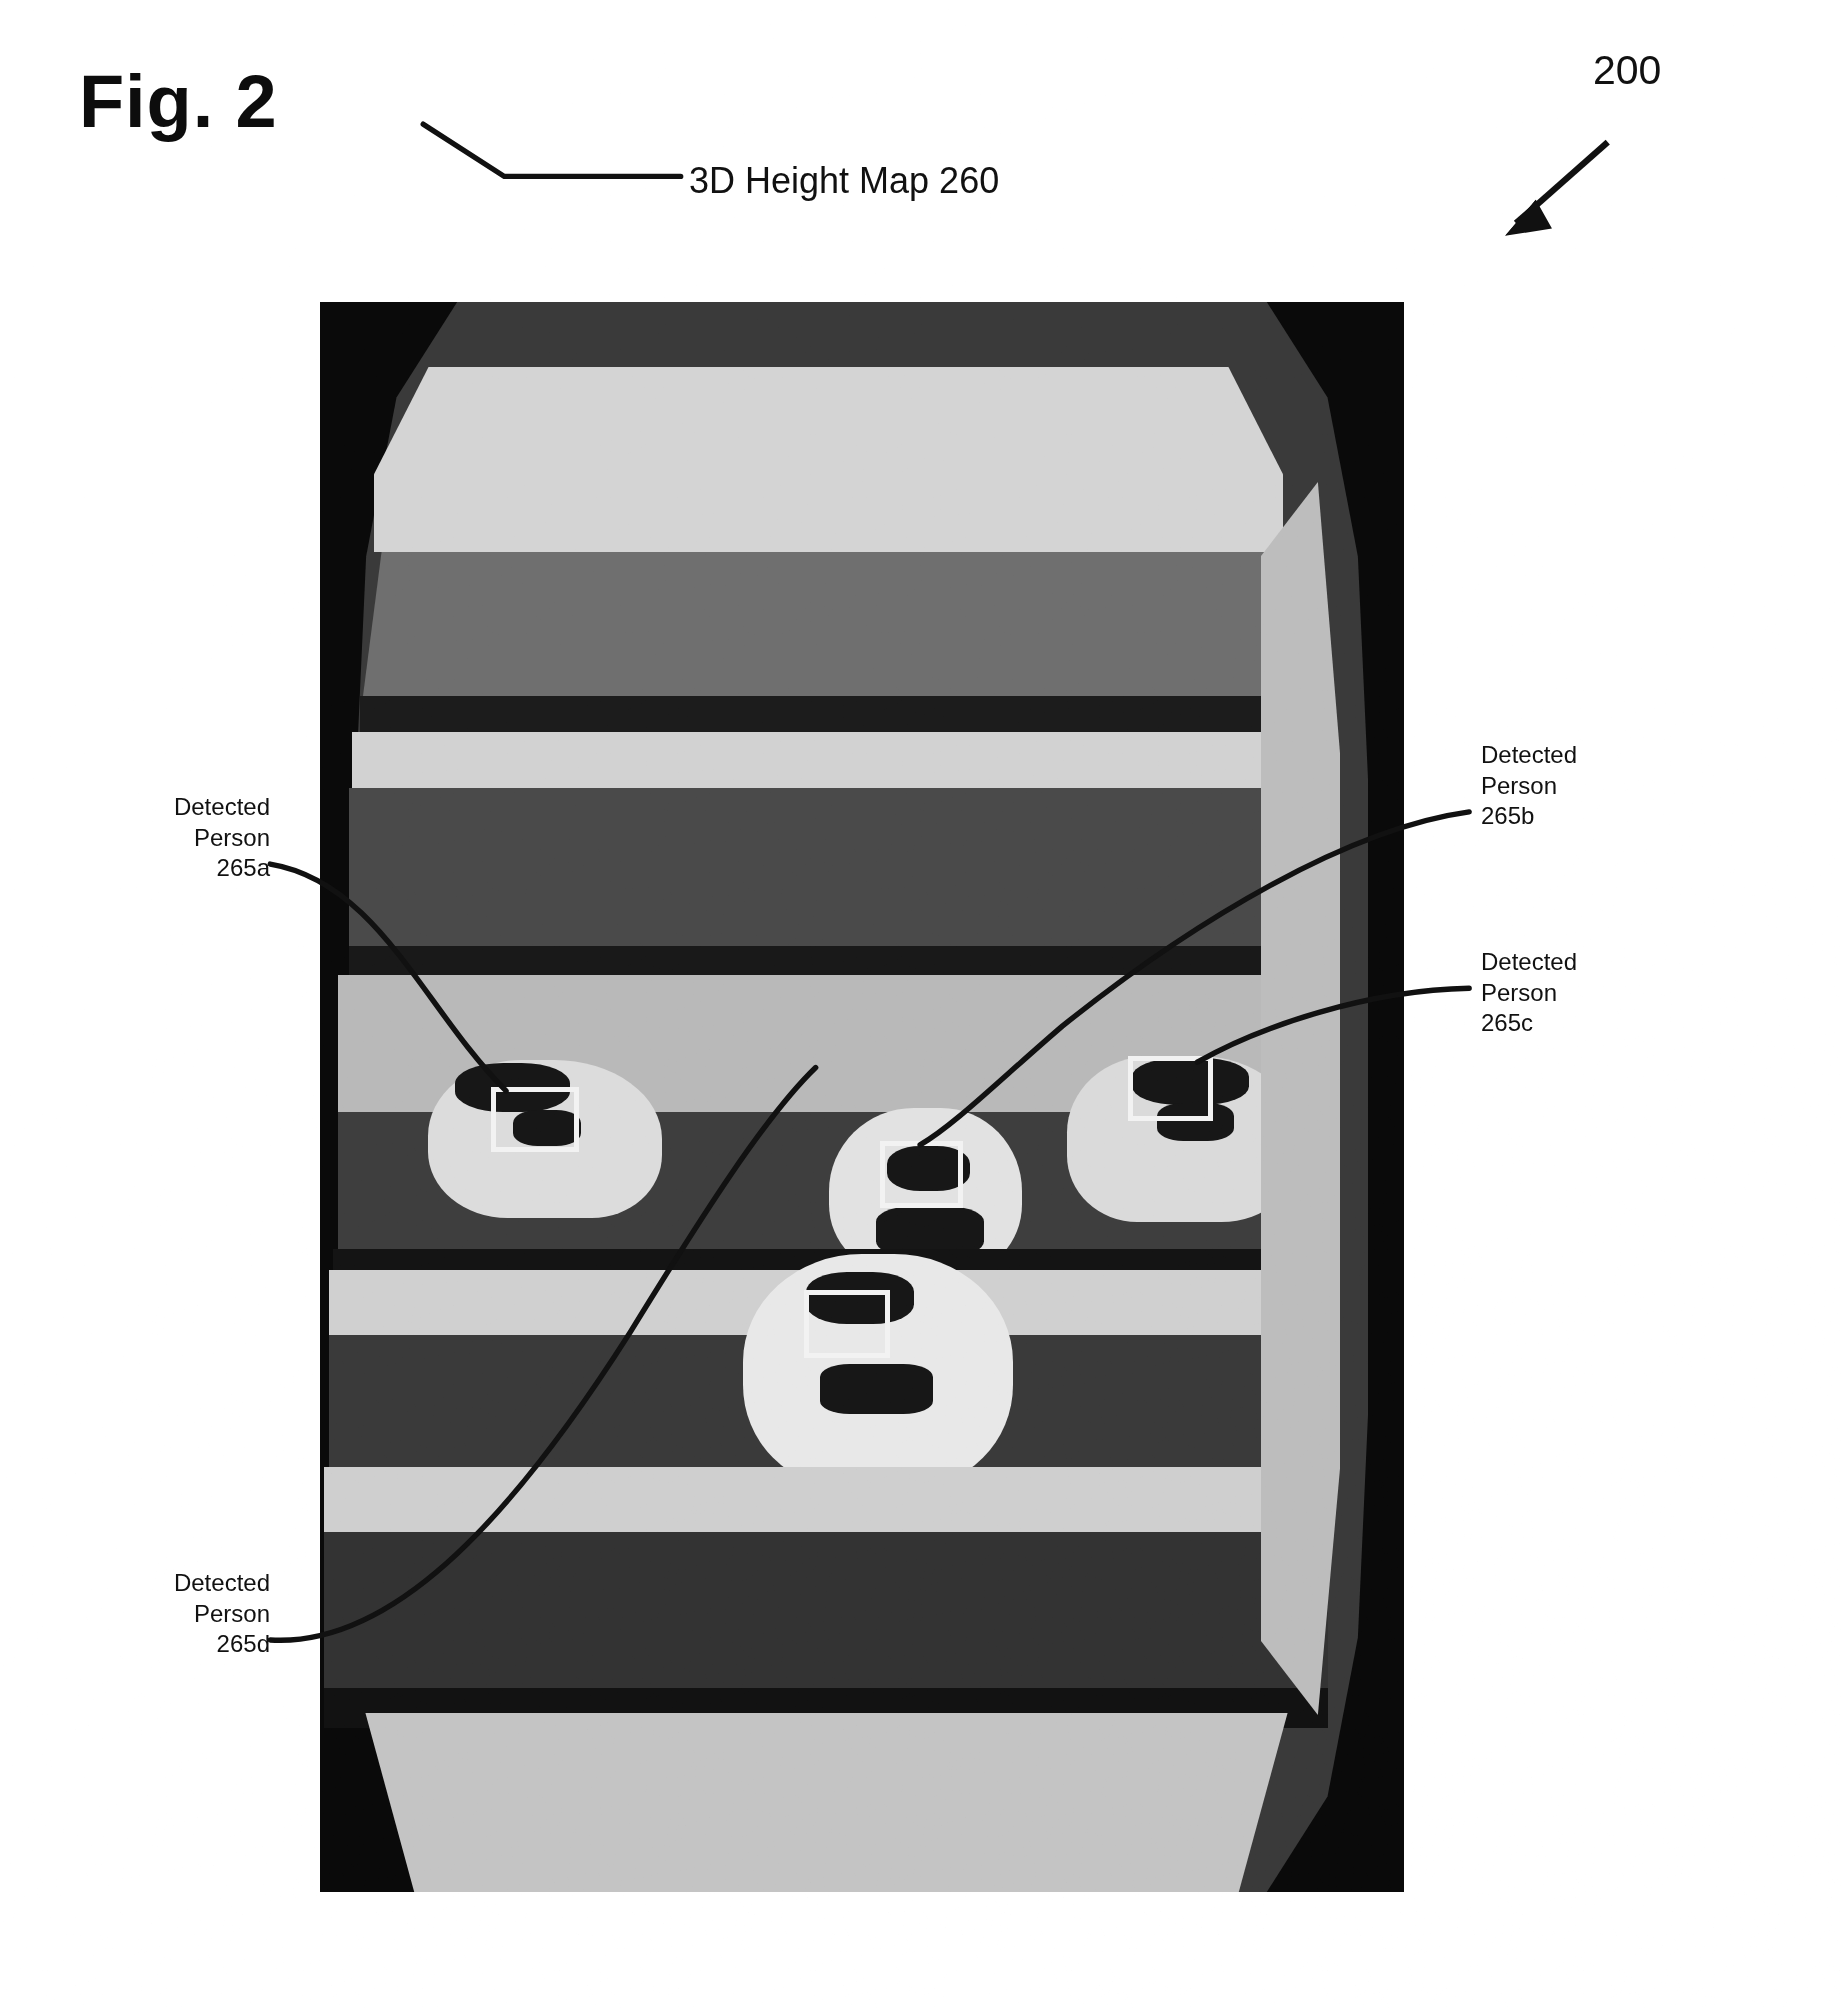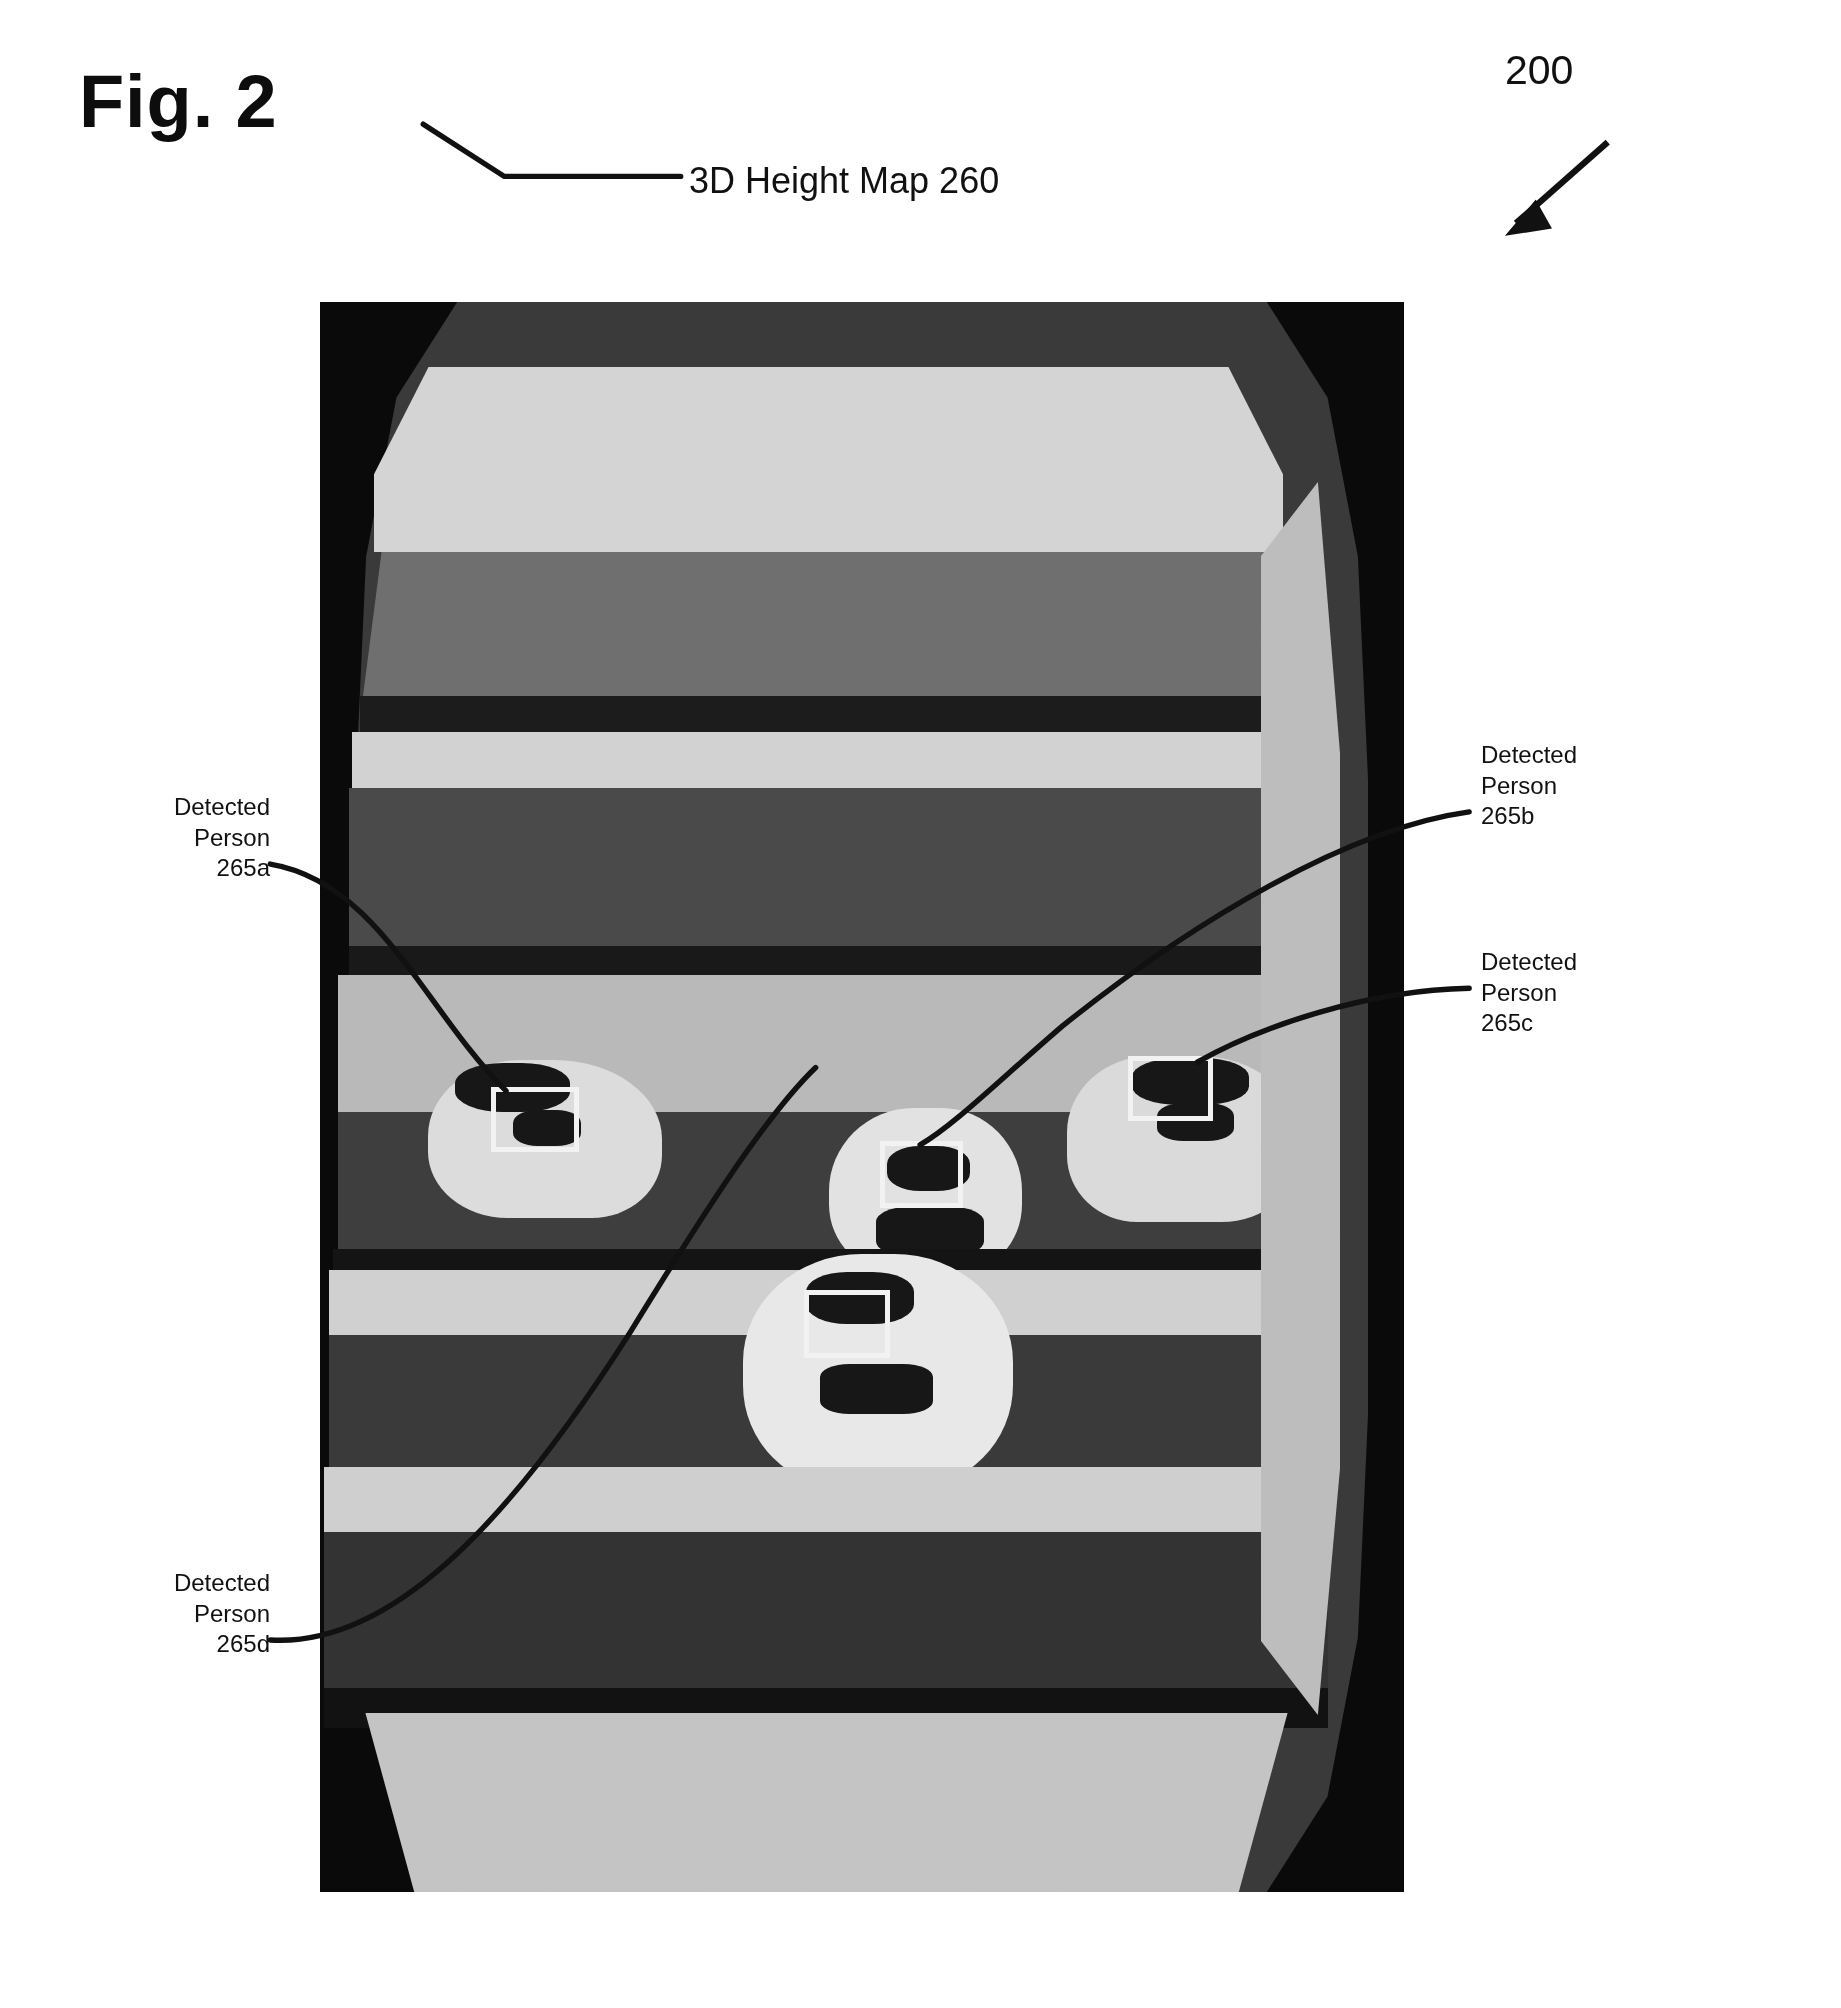--- a/index.html
+++ b/index.html
@@ -25,21 +25,21 @@
     font-weight: bold;
     letter-spacing: 0.9px;
     line-height: 1;
     color: #0d0d0d;
     margin-left: 32px;
   }
 
   
   .ref-200 {
     position: absolute;
-    left: 1505px;
+    left: 1593px;
     top: 50px;
     font-size: 41px;
     line-height: 1;
     color: #111111;
   }
 
   
   .callout {
     position: absolute;
     font-size: 24px;

